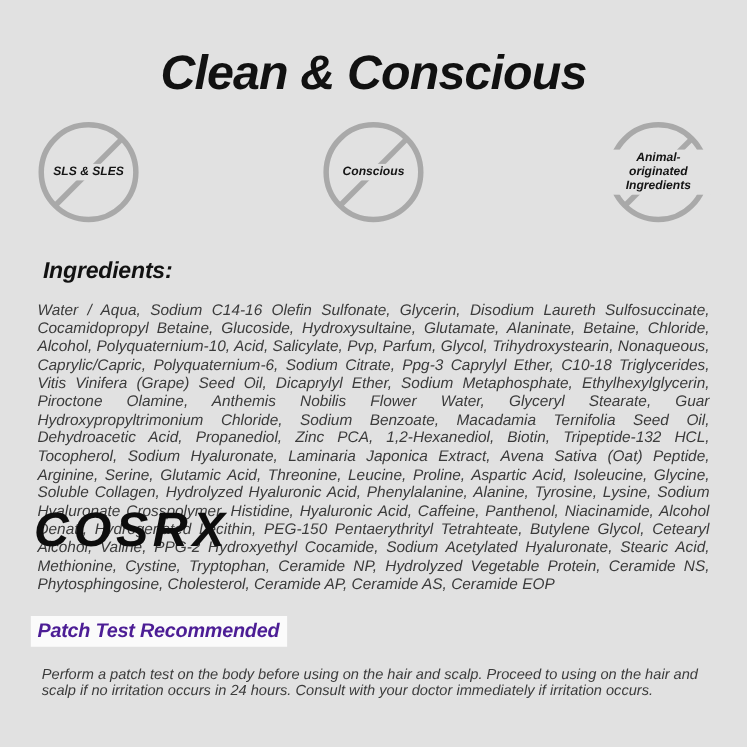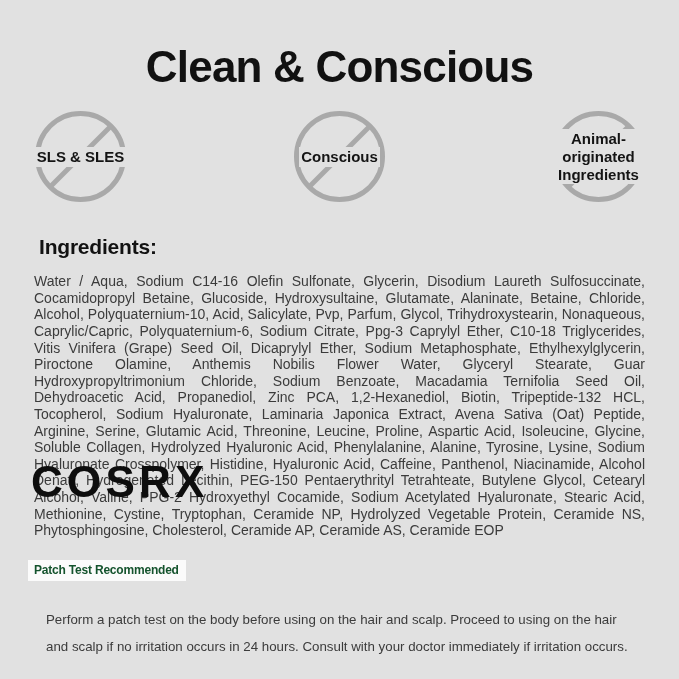--- a/index.html
+++ b/index.html
@@ -12,20 +12,21 @@
     background: #e1e1e1;
     font-family: "Liberation Sans", sans-serif;
     overflow: hidden;
     position: relative;
   }
   .page {
     width: 679px;
     height: 530px;
     position: relative;
     box-sizing: border-box;
+    font-style: italic;
   }
 
   
   .title {
     text-align: center;
     font-size: 44px;
     font-weight: bold;
     color: #111111;
     letter-spacing: -0.8px;
     margin: 0;
@@ -56,21 +57,21 @@
     position: absolute;
     left: 0;
     top: 0;
     width: 95px;
     height: 95px;
     pointer-events: none;
   }
   .badge-label {
     position: relative;
     z-index: 2;
-    font-size: 15px;
+    font-size: 11px;
     font-weight: bold;
     color: #141414;
     text-align: center;
     line-height: 1.18;
     background: #e1e1e1;
     padding: 1px 2px;
     max-width: 92px;
     word-break: break-word;
   }
 
@@ -95,32 +96,32 @@
     -webkit-hyphens: auto;
   }
 
   
   .patch-heading-wrap {
     padding: 21px 0 0 28px;
   }
   .patch-heading {
     display: inline-block;
     background: #fbfbfb;
-    color: #14532d;
-    font-size: 12px;
+    color: #4c1d95;
+    font-size: 18px;
     font-weight: bold;
     padding: 4px 7px 5px 6px;
     letter-spacing: -0.2px;
     line-height: 1.05;
   }
   .patch-body {
-    margin: 12px;
+    margin: 4px;
     padding: 13px 34px 0 34px;
     font-size: 13.3px;
-    line-height: 27px;
+    line-height: 15px;
     color: #3b3b3b;
     max-width: 612px;
   }
 
   
   .logo {
     position: absolute;
     left: 31px;
     bottom: 26px;
     font-size: 44px;

